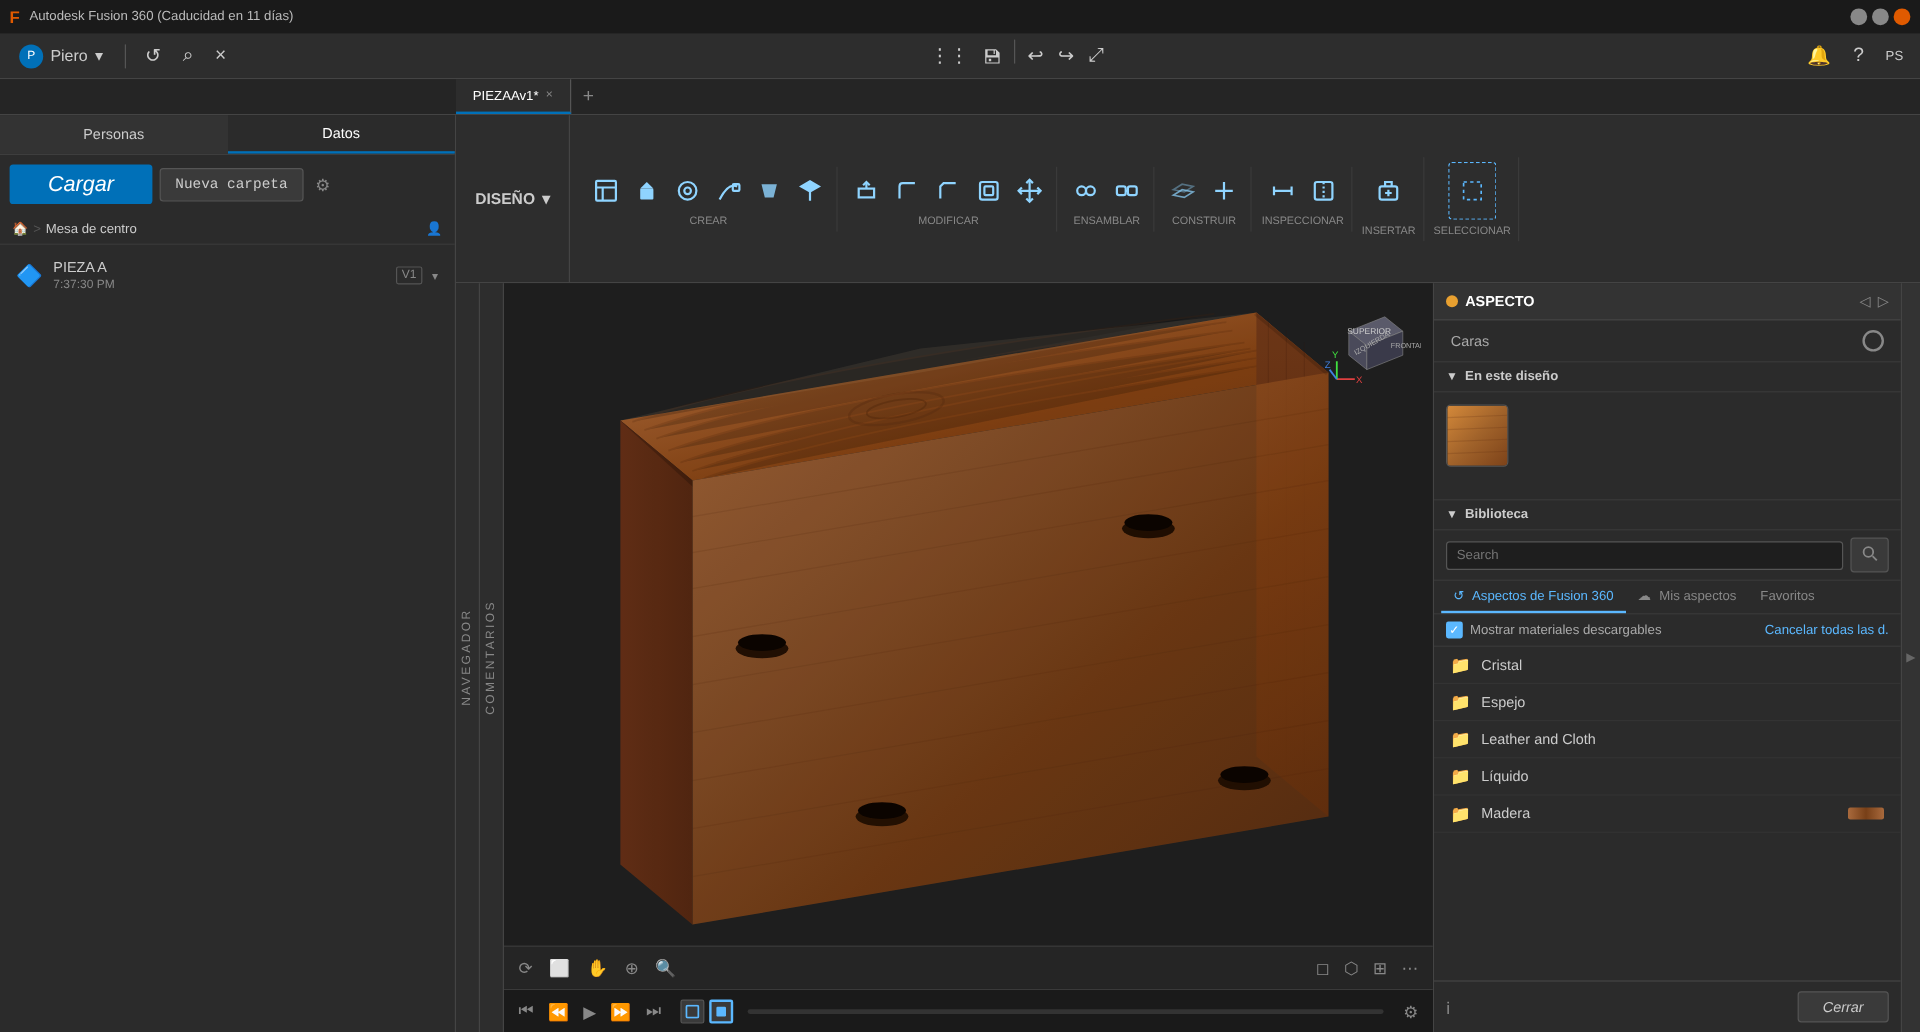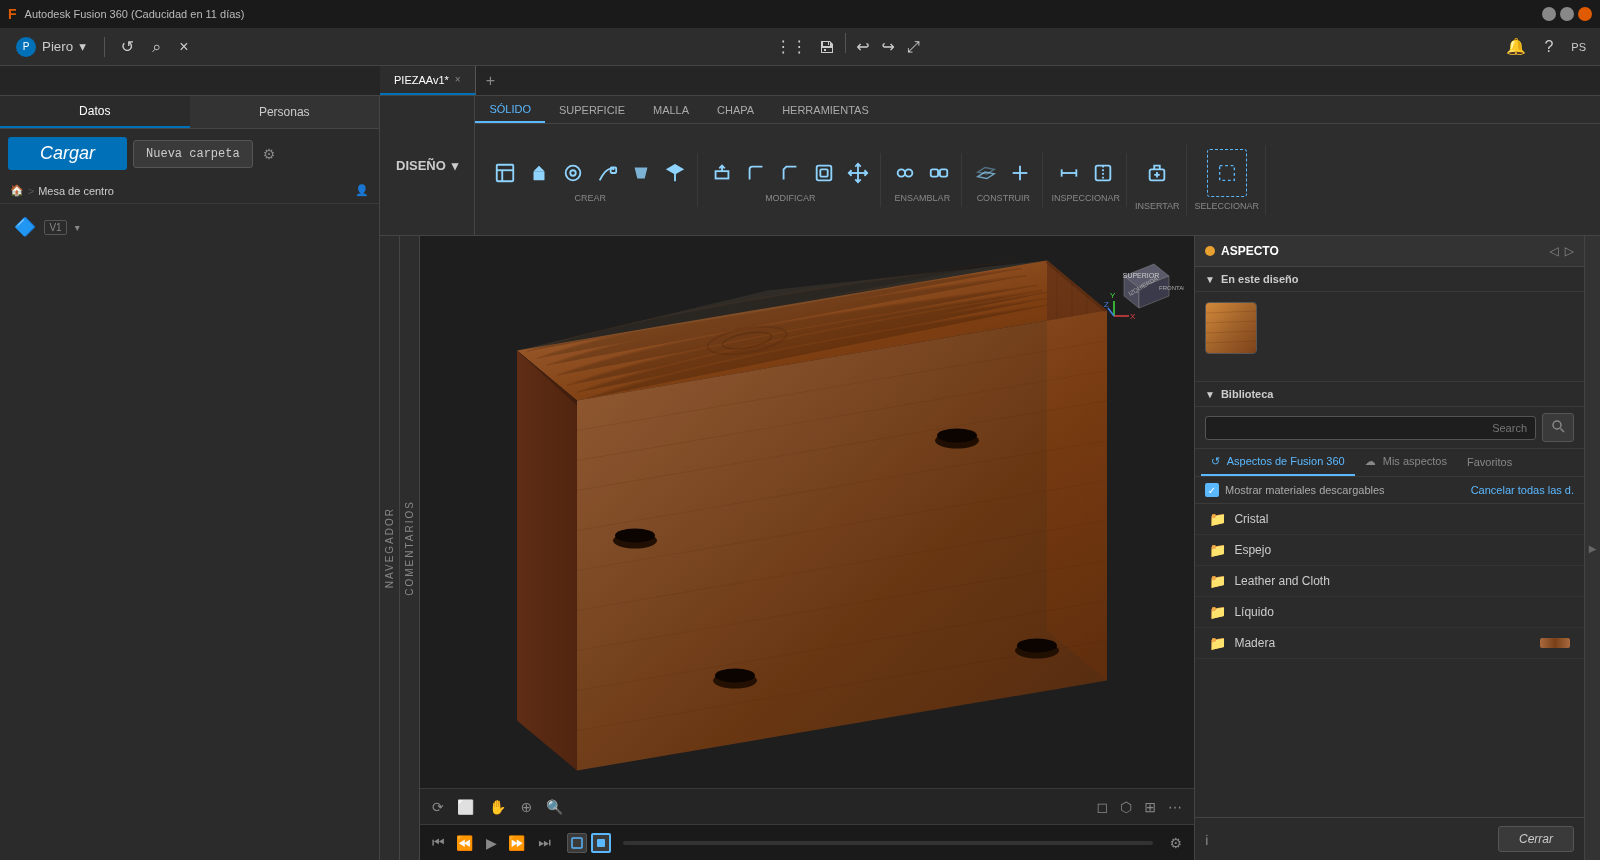--- a/index.html
+++ b/index.html
@@ -434,21 +434,20 @@
       border-bottom: 1px solid #3a3a3a;
     }
     .search-input {
       flex: 1;
       background: #1e1e1e;
       border: 1px solid #555;
       color: #ccc;
       padding: 5px 8px;
       border-radius: 3px;
       font-size: 11px;
-      text-align: right;
     }
     .search-btn {
       background: #3a3a3a;
       border: 1px solid #555;
       color: #888;
       padding: 5px 8px;
       border-radius: 3px;
       cursor: pointer;
     }
 
@@ -587,58 +586,55 @@
     <span>PIEZAAv1*</span>
     <span class="tab-close">×</span>
   </div>
   <div class="tab-new">+</div>
 </div>
 
 <div id="main-layout">
 
   <div id="left-sidebar">
     <div id="sidebar-tabs">
+      <button class="sidebar-tab">Personas</button>
       <button class="sidebar-tab active">Datos</button>
-      <button class="sidebar-tab">Personas</button>
     </div>
     <div id="sidebar-actions">
       <button class="btn-load">Cargar</button>
       <button class="btn-new-folder">Nueva carpeta</button>
       <button class="btn-settings">⚙</button>
     </div>
     <div id="breadcrumb">
       <span class="breadcrumb-icon">🏠</span>
       <span class="breadcrumb-sep">&gt;</span>
       <span class="breadcrumb-item">Mesa de centro</span>
       <span class="breadcrumb-right">👤</span>
     </div>
     <div id="file-list">
       <div class="file-item">
         <span class="file-icon">🔷</span>
+        <div class="file-info">
+          <div class="file-name">PIEZA A</div>
+          <div class="file-time">7:37:30 PM</div>
+        </div>
         <span class="file-version">V1</span>
         <span style="color:#888;font-size:10px;">▾</span>
       </div>
     </div>
   </div>
 
   <div style="flex:1;display:flex;flex-direction:column;">
 
     <div id="ribbon">
       <button id="design-btn">
         <span>DISEÑO</span>
         <span>▾</span>
       </button>
       <div class="ribbon-tabs">
-        <div class="ribbon-tab-row">
-          <button class="ribbon-tab active">SÓLIDO</button>
-          <button class="ribbon-tab">SUPERFICIE</button>
-          <button class="ribbon-tab">MALLA</button>
-          <button class="ribbon-tab">CHAPA</button>
-          <button class="ribbon-tab">HERRAMIENTAS</button>
-        </div>
         <div class="ribbon-tools">
 
           <div class="ribbon-group">
             <div class="ribbon-group-icons">
               <div class="ribbon-icon">
                 <svg viewBox="0 0 24 24" fill="none" stroke="#8fd4ff" stroke-width="2">
                     <rect x="3" y="3" width="18" height="18" rx="1"></rect>
                     <line x1="3" y1="9" x2="21" y2="9"></line>
                     <line x1="9" y1="9" x2="9" y2="21"></line>
                   </svg>
@@ -961,20 +957,24 @@
       </div>
 
       <div id="right-panel">
         <div id="right-panel-header">
           <span style="width:10px;height:10px;background:#e8a030;border-radius:50%;display:inline-block;"></span>
           <span class="panel-title">ASPECTO</span>
           <button class="panel-collapse-btn">◁</button>
           <button class="panel-expand-btn">▷</button>
         </div>
 
+        <div id="caras-row">
+          <span class="caras-label">Caras</span>
+          <div class="caras-circle"></div>
+        </div>
 
         <div class="section-header">
           <span class="section-arrow">▼</span>
           <span>En este diseño</span>
         </div>
         <div id="en-este-disenio">
 
           <div class="material-thumb">
             <svg width="52" height="52" viewBox="0 0 52 52">
               <defs>

